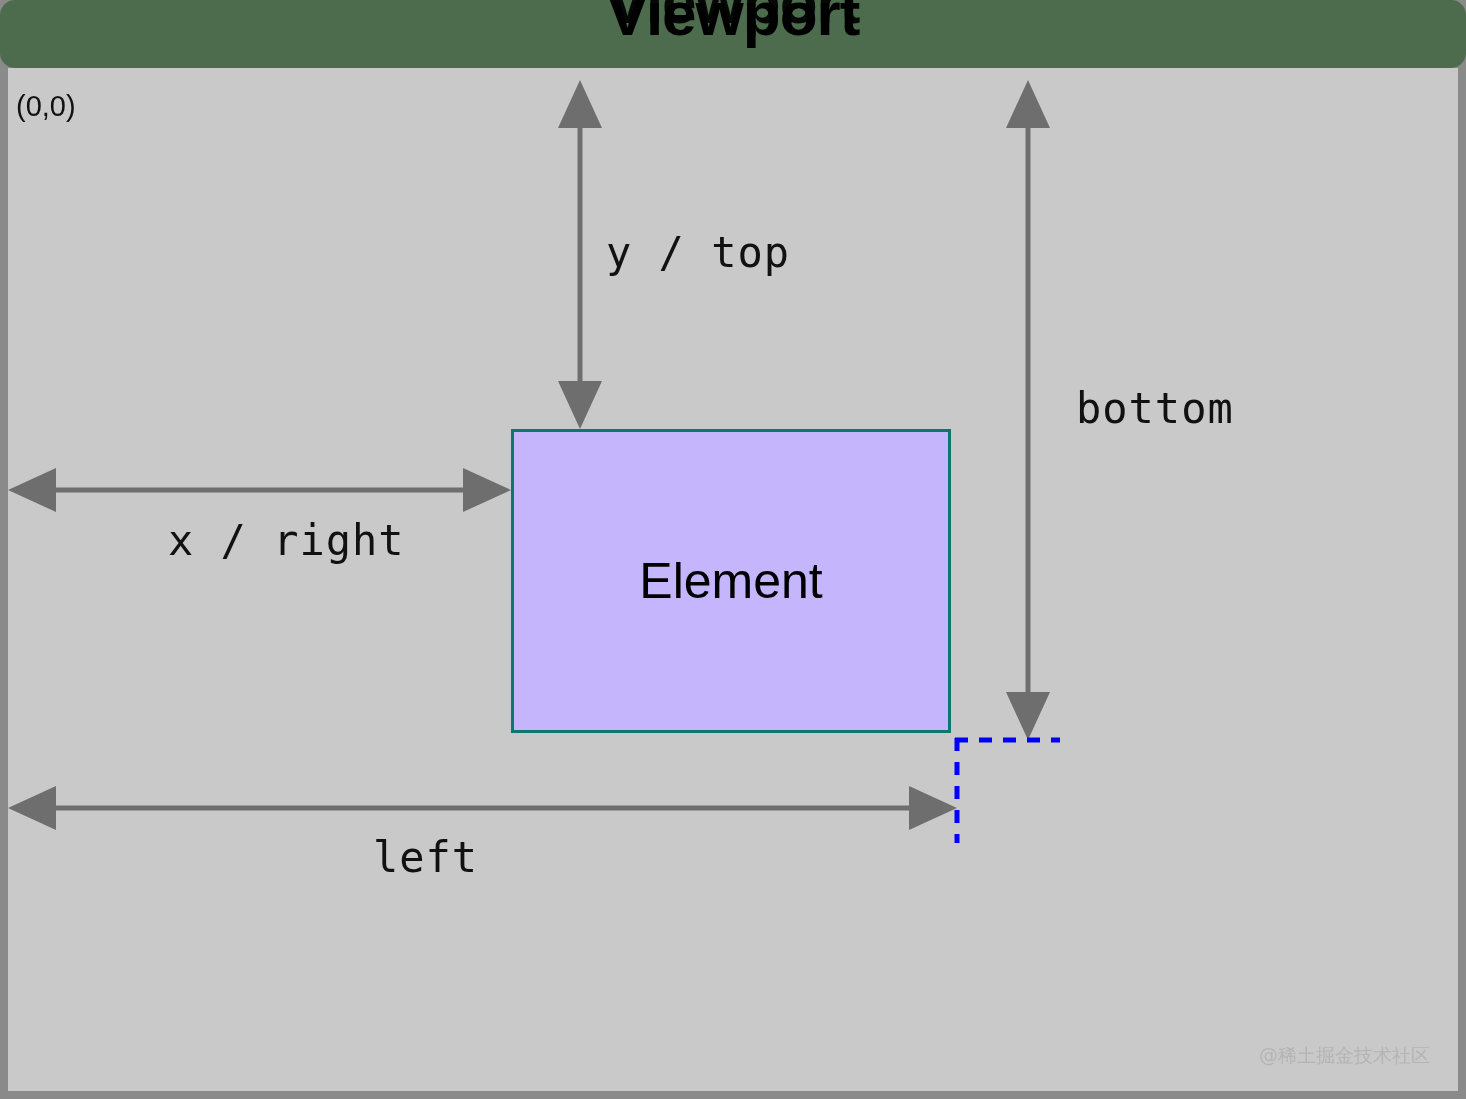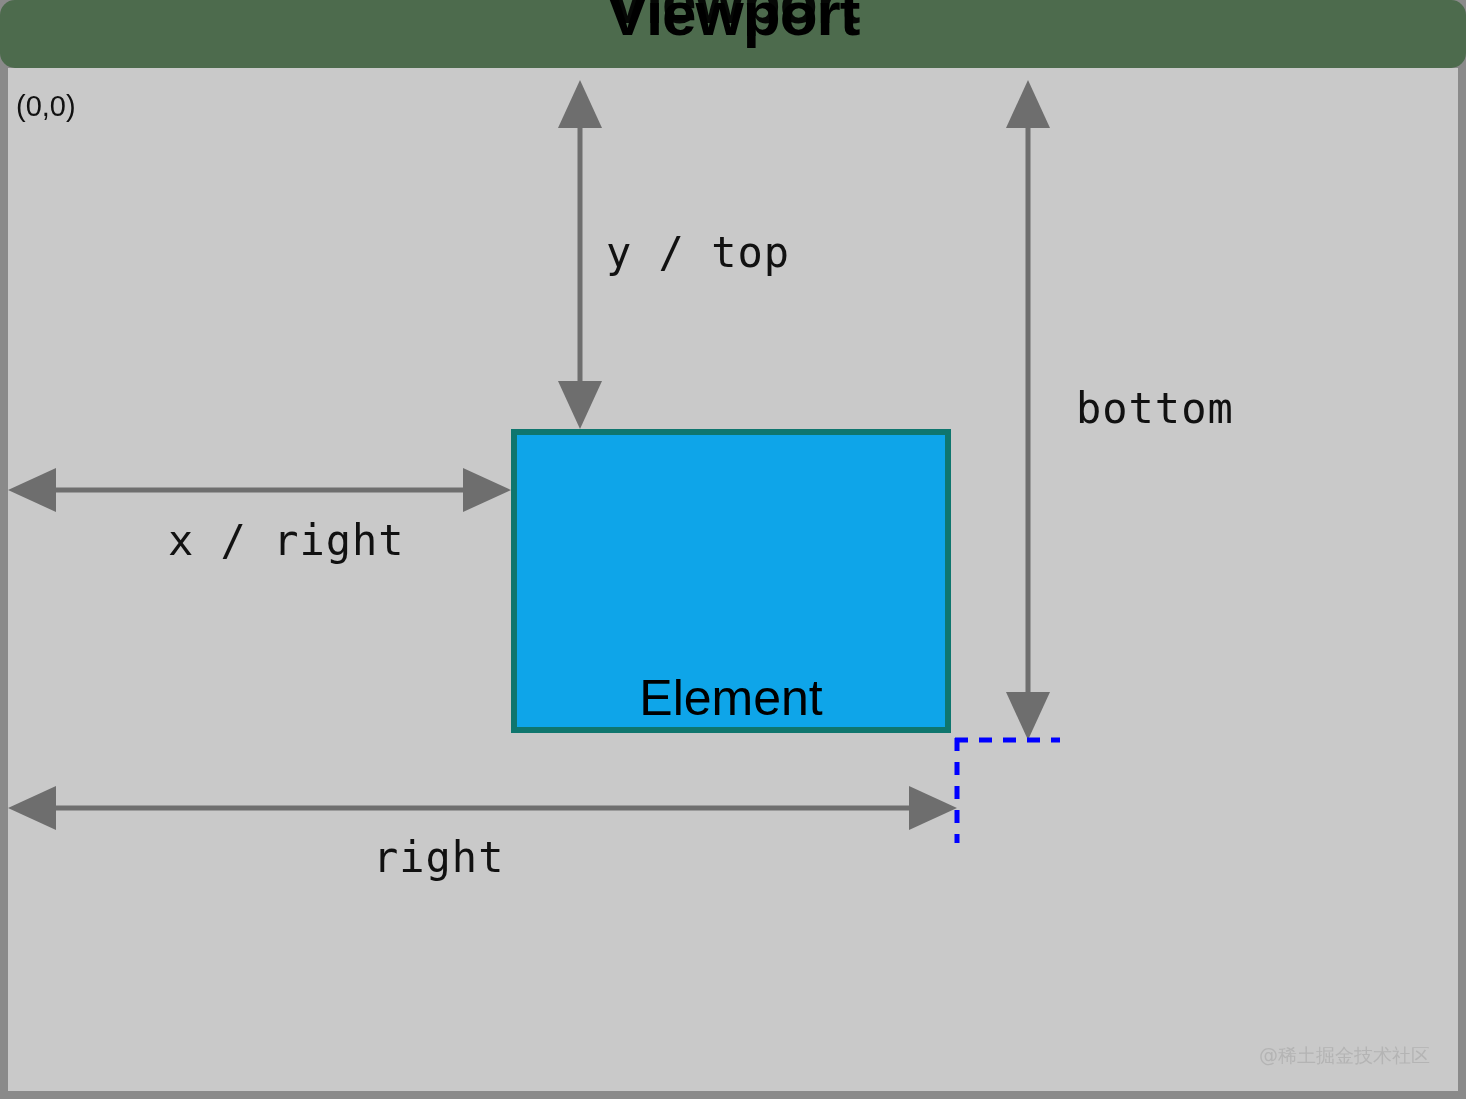--- a/index.html
+++ b/index.html
@@ -88,25 +88,25 @@
     white-space: nowrap;
   }
 
   
   .element-box {
     position: absolute;
     left: 503px;
     top: 361px;
     width: 440px;
     height: 304px;
-    background: #0ea5e9;
-    border: 6px solid #0f766e;
+    background: #c4b5fd;
+    border: 3px solid #0f766e;
     box-sizing: border-box;
     display: flex;
-    align-items: flex-end;
+    align-items: center;
     justify-content: center;
   }
   .element-label {
     font-family: "Liberation Sans", sans-serif;
     font-size: 50px;
     color: #000000;
     letter-spacing: 0px;
   }
 
   
@@ -191,17 +191,17 @@
       </g>
     </svg>
 
     <div class="element-box">
       <span class="element-label">Element</span>
     </div>
 
     <div class="mlabel label-ytop">y / top</div>
     <div class="mlabel label-xleft">x / right</div>
     <div class="mlabel label-bottom">bottom</div>
-    <div class="mlabel label-right">right</div>
+    <div class="mlabel label-right">left</div>
 
     <div class="watermark">@稀土掘金技术社区</div>
   </div>
 </div>
 
 </body></html>

